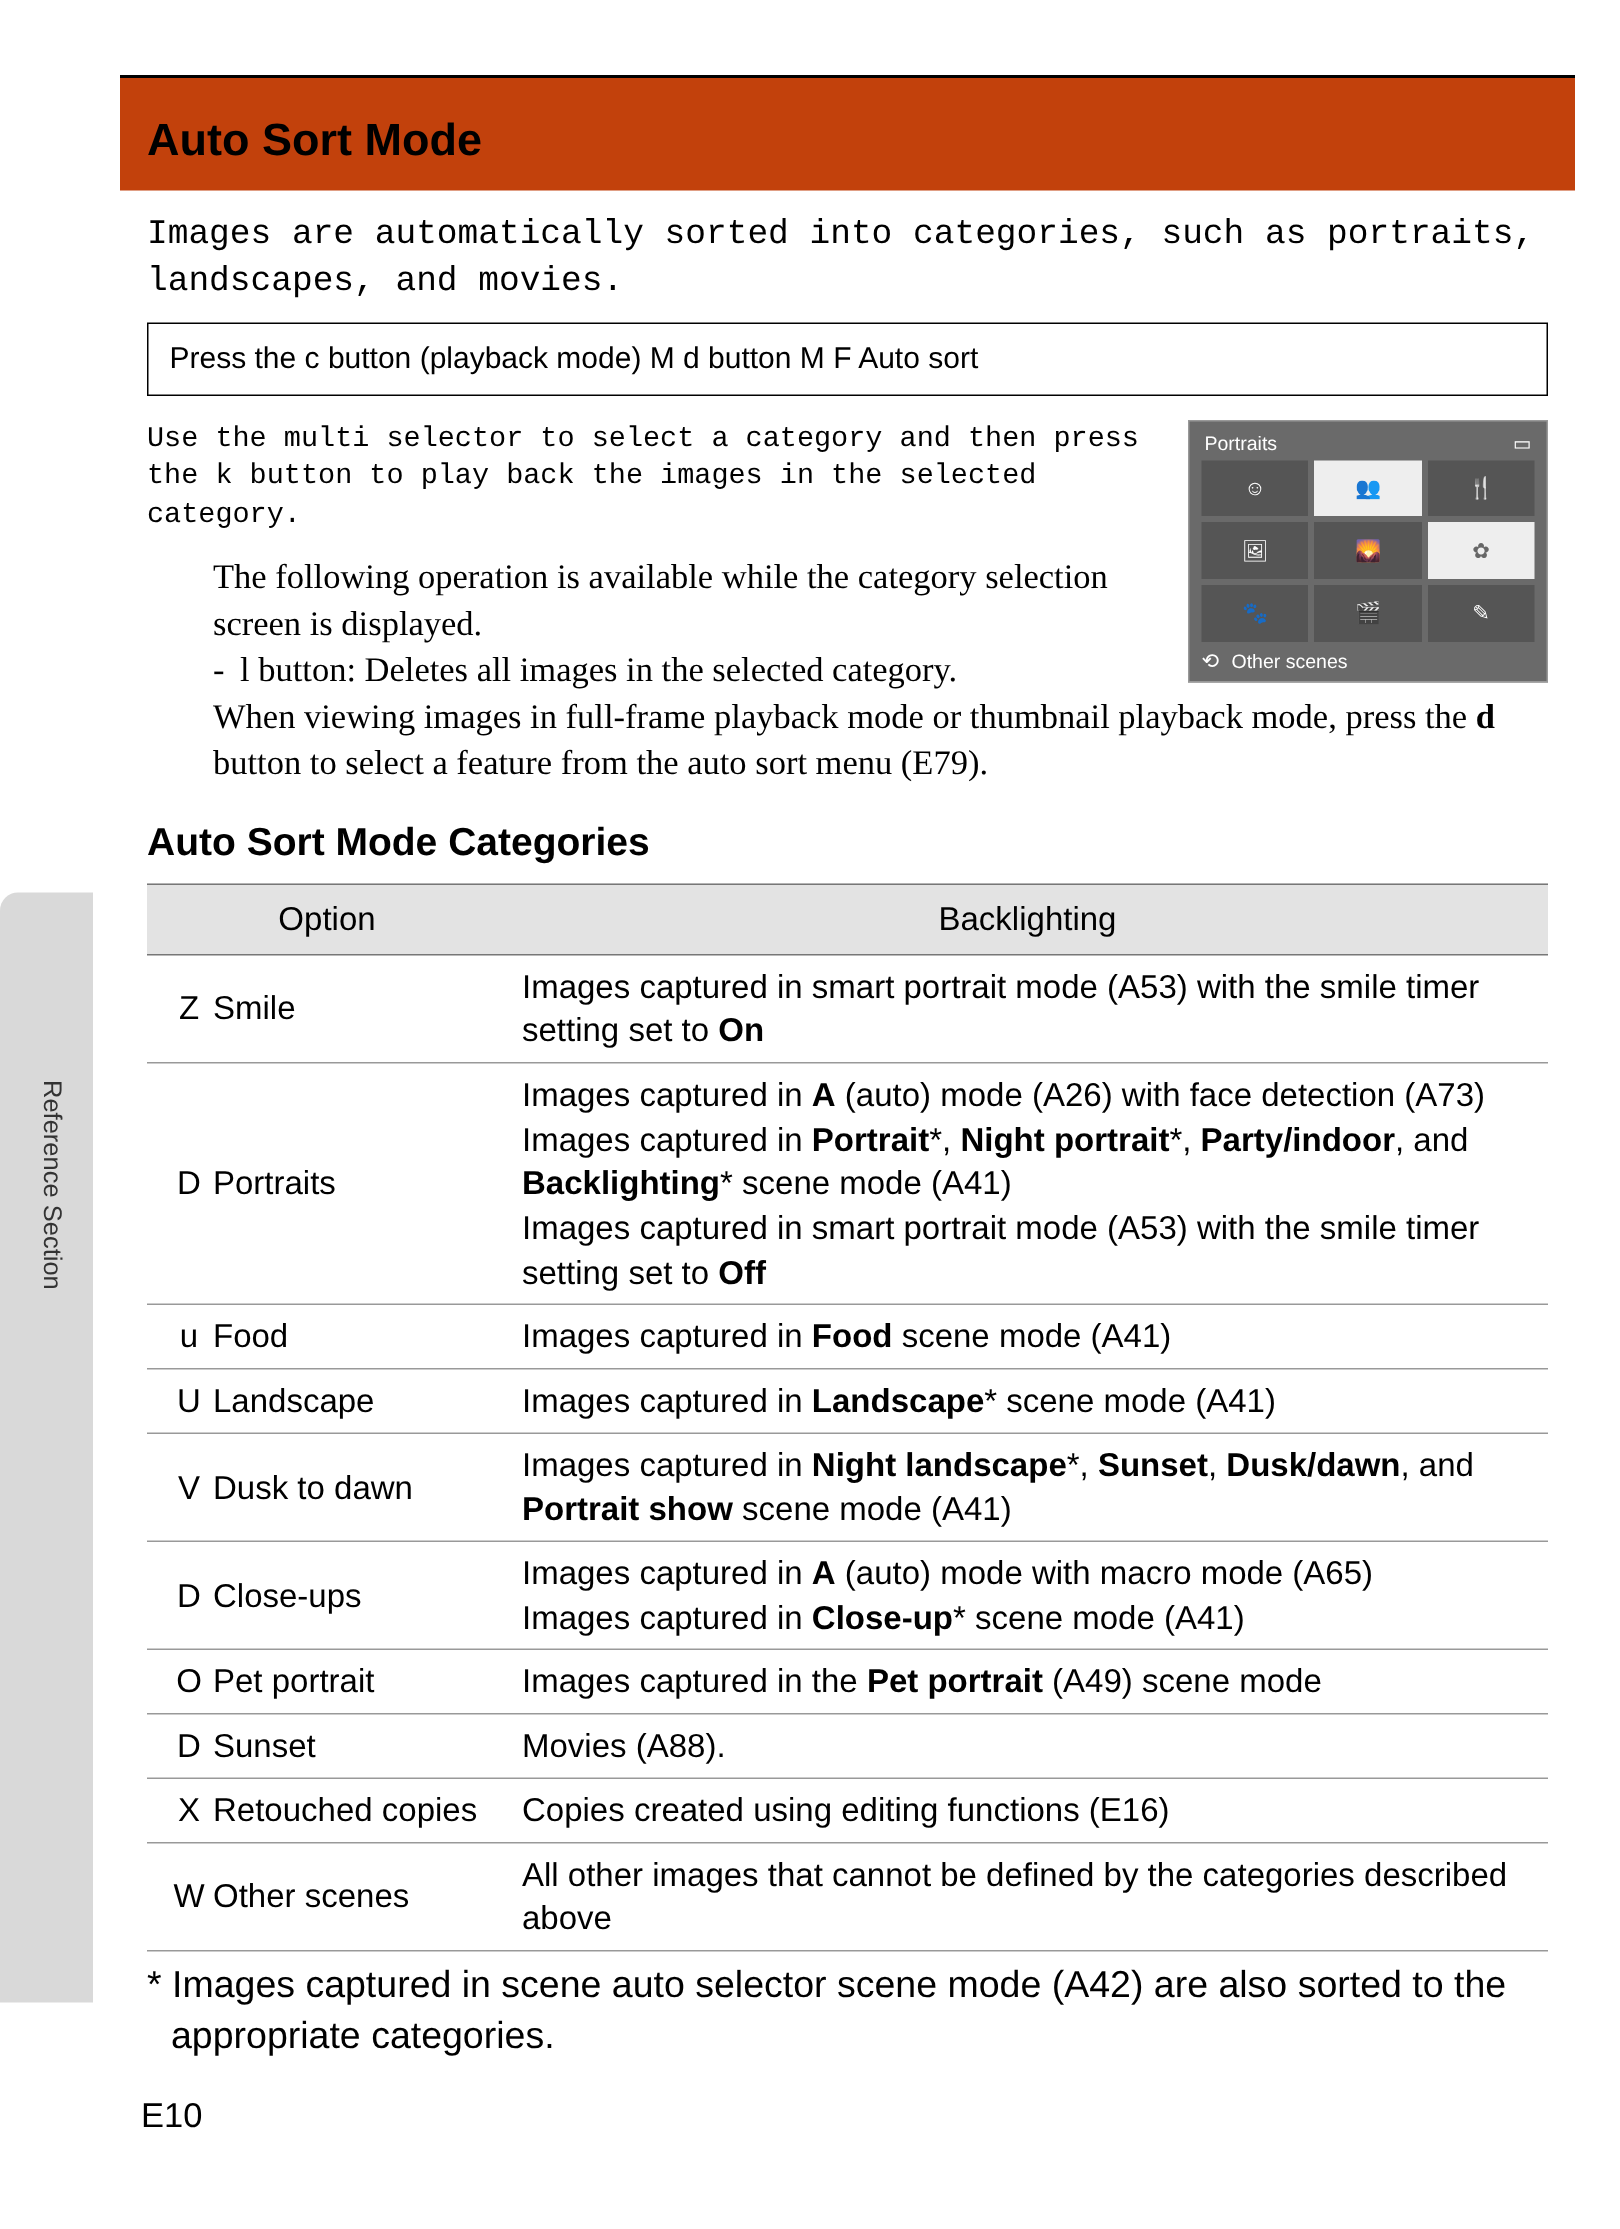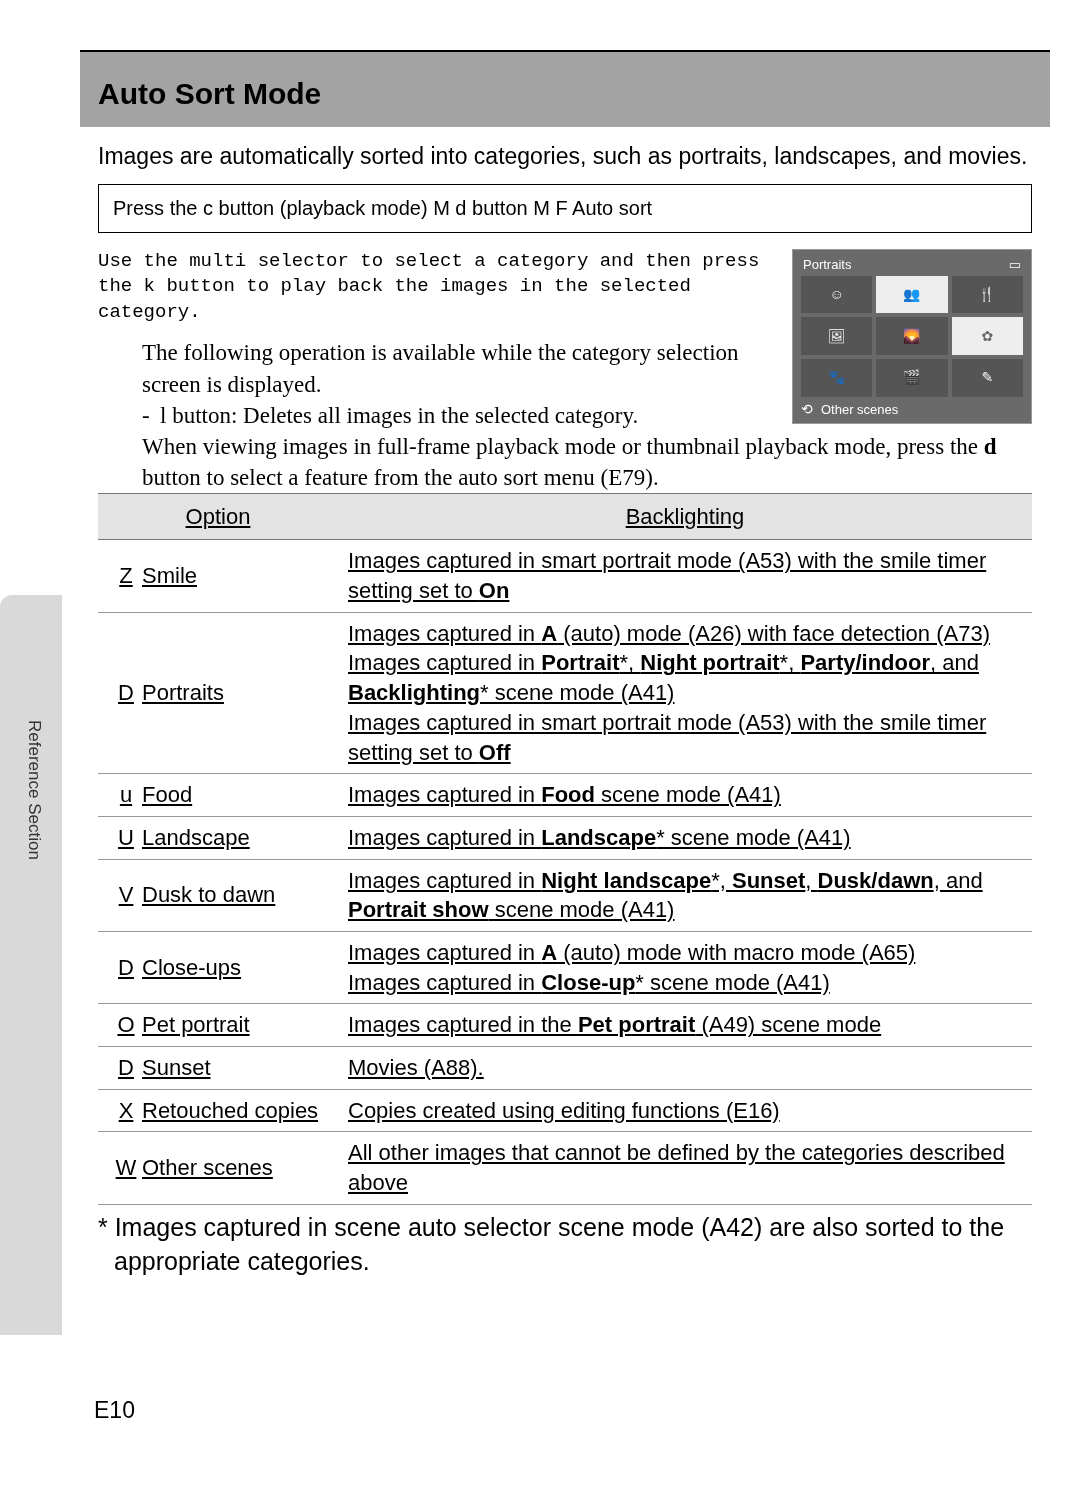--- a/index.html
+++ b/index.html
@@ -33,33 +33,34 @@
     position: absolute;
     left: 34px;
     top: 720px;
     transform: rotate(90deg) translate(0, -50%);
     transform-origin: left top;
     font-size: 17px;
     color: #333;
     white-space: nowrap;
   }
   .title-bar {
-    background: #a3a3a3;
+    background: #c2410c;
     padding: 22px 18px 12px 18px;
     margin-top: 50px;
     border-top: 2px solid #000;
   }
   .title-bar h1 {
     font-size: 30px;
     font-weight: bold;
     color: #000;
   }
   .intro {
     margin: 14px 18px 12px 18px;
     font-size: 23px;
+    font-family: Liberation Mono, monospace;
   }
   .nav-box {
     margin: 8px 18px 16px 18px;
     border: 1px solid #000;
     padding: 10px 14px;
     font-size: 20px;
   }
   .body-block {
     margin: 6px 18px 0 18px;
   }
@@ -119,21 +120,20 @@
     clear: both;
     margin: 20px 18px 10px 18px;
     font-size: 26px;
     font-weight: bold;
   }
   table.categories {
     margin: 0 18px;
     width: calc(100% - 36px);
     border-collapse: collapse;
     font-size: 22px;
-    text-decoration: underline;
   }
   table.categories th {
     background: #e3e3e3;
     font-weight: normal;
     padding: 8px 10px;
     border-top: 1px solid #777;
     border-bottom: 1px solid #777;
     text-align: center;
   }
   table.categories td {
@@ -211,20 +211,21 @@
 
     <div class="bullet-block">
       <p class="subbullet">The following operation is available while the category selection screen is displayed.</p>
       <p class="subbullet2">l button: Deletes all images in the selected category.</p>
       <p class="subbullet">
         <span>When viewing images in full-frame playback mode or thumbnail playback mode, press the </span><span class="b">d</span><span> button to select a feature from the auto sort menu (E79).</span>
       </p>
     </div>
   </div>
 
+  <h2 class="subhead">Auto Sort Mode Categories</h2>
 
   <table class="categories">
     <thead>
       <tr>
         <th colspan="2">Option</th>
         <th>Backlighting</th>
       </tr>
     </thead>
     <tbody>
         <tr>

